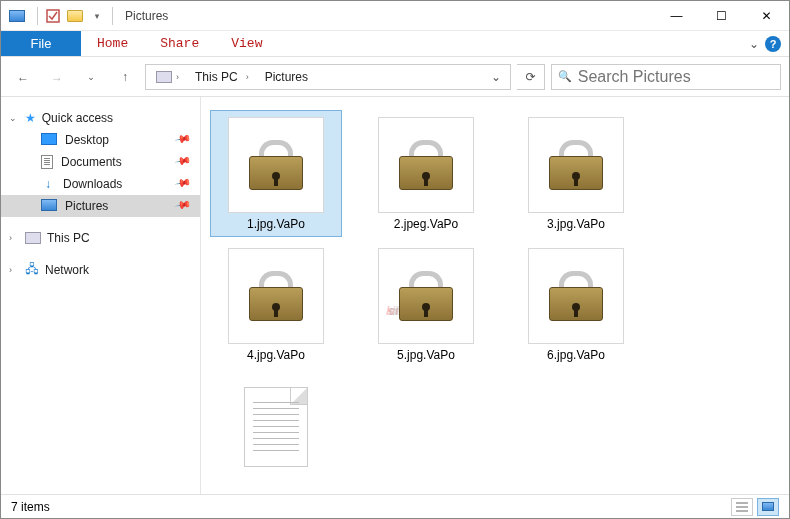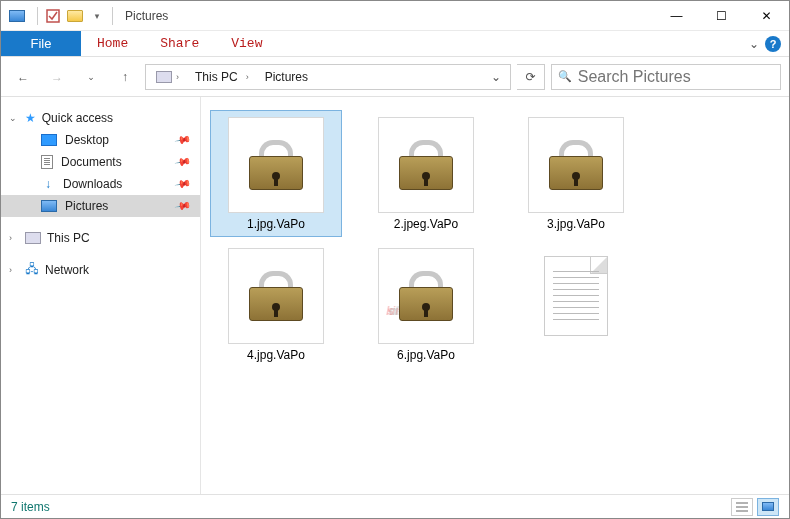--- a/index.html
+++ b/index.html
@@ -34,21 +34,21 @@
 .searchbox{ width:230px; height:26px; border:1px solid #ccc; display:flex; align-items:center; padding:0 6px; gap:6px; color:#777; }
 .searchbox input{ border:none; outline:none; flex:1; font-size:16px; color:#333; background:transparent; }
 
 
 .body{ flex:1; display:flex; overflow:hidden; }
 .nav{ width:200px; border-right:1px solid #e5e5e5; padding-top:10px; }
 .navgroup{ margin-bottom:10px; }
 .navhdr{ display:flex; align-items:center; gap:6px; padding:4px 10px 4px 24px; color:#222; font-size:12px; position:relative; }
 .navhdr .caret{ position:absolute; left:8px; color:#666; font-size:9px; }
 .navhdr .star{ color:#2f9bff; }
-.navitem{ display:flex; align-items:center; gap:8px; padding:4px 10px 4px 40px; color:#222; position:relative; }
+.navitem{ display:flex; align-items:flex-start; gap:8px; padding:4px 10px 4px 40px; color:#222; position:relative; }
 .navitem.selected{ background:#d8d8d8; }
 .navitem .pin{ margin-left:auto; color:#888; transform:rotate(35deg); font-size:11px; }
 .folder-icon{ width:16px; height:12px; background:linear-gradient(#ffe9a2,#f5c94a); border:1px solid #caa638; border-radius:1px; }
 .desktop-icon{ width:16px; height:12px; background:#2f9bff; border:1px solid #1a6fcc; }
 .doc-icon{ width:12px; height:14px; background:#fff; border:1px solid #888; position:relative; }
 .doc-icon::before{ content:""; position:absolute; top:2px; left:2px; right:2px; height:1px; background:#888; box-shadow:0 2px 0 #888,0 4px 0 #888,0 6px 0 #888; }
 .dl-icon{ width:14px; height:14px; display:flex; align-items:center; justify-content:center; }
 .pic-icon{ width:16px; height:12px; background:linear-gradient(#7fbaf5,#3a87d6); border:1px solid #2b6aa8; }
 .pc-icon{ width:16px; height:12px; background:#dde; border:1px solid #99a; }
 .net-icon{ width:14px; height:14px; display:flex; align-items:center; justify-content:center; }
@@ -62,21 +62,21 @@
 .lock .body{ position:absolute; bottom:0; left:0; right:0; height:34px; background:linear-gradient(#b89e58,#8d7236); border:1px solid #5d4a22; border-radius:3px; }
 .lock .shackle{ position:absolute; top:0; left:10px; right:10px; height:22px; border:5px solid #c8c8c8; border-bottom:none; border-radius:14px 14px 0 0; }
 .lock .hole{ position:absolute; bottom:10px; left:50%; transform:translateX(-50%); width:8px; height:8px; background:#2a2010; border-radius:50%; }
 .lock .hole::after{ content:""; position:absolute; top:6px; left:2px; width:4px; height:8px; background:#2a2010; }
 .txtfile{ width:64px; height:80px; background:#fff; border:1px solid #ccc; position:relative; }
 .txtfile::before{ content:""; position:absolute; top:0; right:0; width:16px; height:16px; background:linear-gradient(135deg,#fff 0 48%,#ddd 52% 100%); border-left:1px solid #ccc; border-bottom:1px solid #ccc; }
 .txtfile::after{ content:""; position:absolute; top:14px; left:8px; right:8px; height:1px; background:#bbb; box-shadow:0 6px 0 #bbb,0 12px 0 #bbb,0 18px 0 #bbb,0 24px 0 #bbb,0 30px 0 #bbb,0 36px 0 #bbb,0 42px 0 #bbb,0 48px 0 #bbb; }
 .fname{ text-align:center; margin-top:4px; line-height:1.25; word-break:break-word; max-width:120px; }
 
 
-.status{ height:24px; border-top:1px solid #e1e1e1; display:flex; align-items:center; padding:0 10px; font-size:12px; color:#0f766e; }
+.status{ height:24px; border-top:1px solid #e1e1e1; display:flex; align-items:center; padding:0 10px; font-size:12px; color:#000000; }
 .status .spacer{ flex:1; }
 .status .viewbtn{ width:22px; height:18px; border:1px solid #ccc; margin-left:4px; display:flex; align-items:center; justify-content:center; }
 .status .viewbtn.active{ background:#cde6f7; border-color:#7bb3e0; }
 
 
 .wm{ position:absolute; top:50%; left:50%; transform:translate(-50%,-50%); font-size:160px; font-weight:700; font-style:italic; color:rgba(200,200,200,.30); pointer-events:none; letter-spacing:-8px; white-space:nowrap; }
 .wm .red{ color:rgba(230,50,50,.25); }
 </style>
 </head>
 <body>
@@ -239,20 +239,30 @@
           </div>
           <div class="item">
             <div class="thumb">
               <div class="lock">
                 <div class="shackle"></div>
                 <div class="body"></div>
                 <div class="hole"></div>
               </div>
             </div>
             <div class="fname">4.jpg.VaPo</div>
+          </div>
+          <div class="item">
+            <div class="thumb">
+              <div class="lock">
+                <div class="shackle"></div>
+                <div class="body"></div>
+                <div class="hole"></div>
+              </div>
+            </div>
+            <div class="fname">5.jpg.VaPo</div>
           </div>
           <div class="item">
             <div class="thumb">
               <div class="lock">
                 <div class="shackle"></div>
                 <div class="body"></div>
                 <div class="hole"></div>
               </div>
             </div>
             <div class="fname">6.jpg.VaPo</div>

